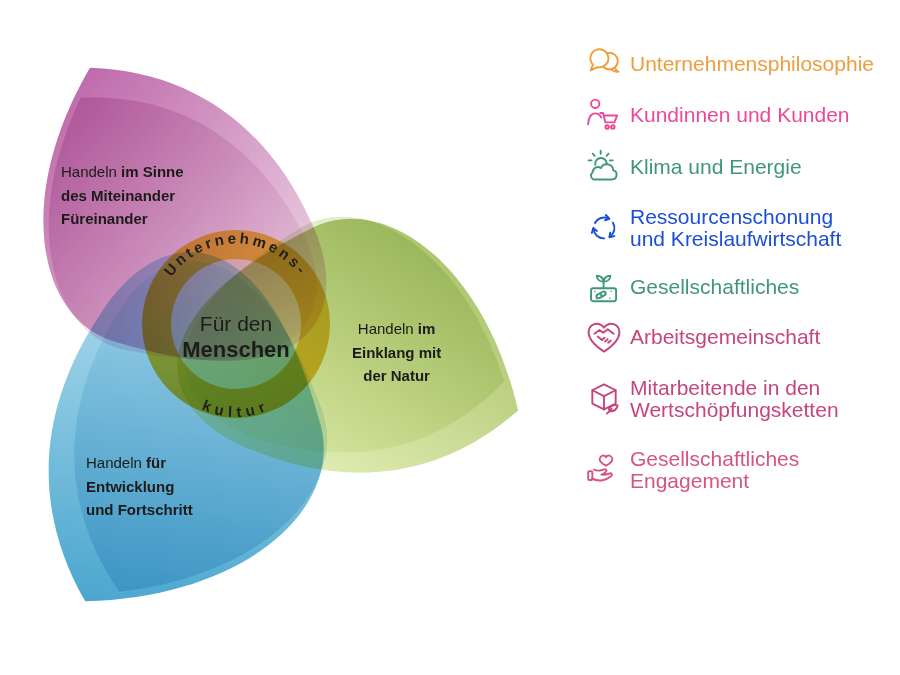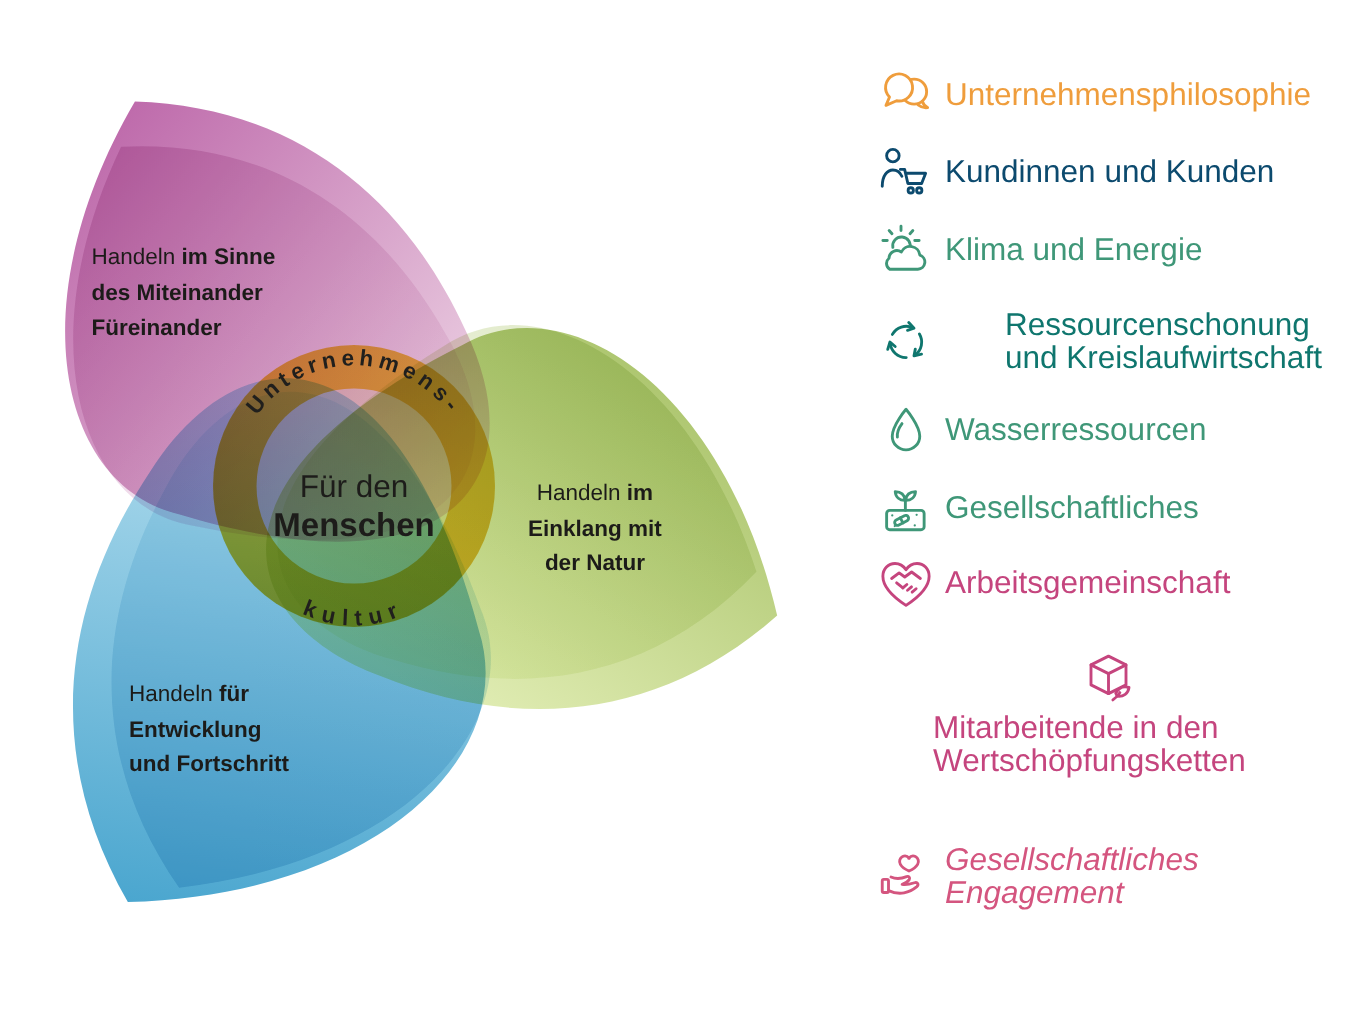--- a/index.html
+++ b/index.html
@@ -108,21 +108,21 @@
       <span class="ic">
         <svg width="40" height="40" viewBox="0 0 48 48">
           <circle cx="30.5" cy="20.5" r="10"></circle>
           <path d="M37 28.3 c1 2.6 2.4 4.2 4.3 5 c-2.9.4-5.5-.5-7.6-2.2"></path>
           <path d="M10.8 24.8 A10.8 10.8 0 1 1 16.5 27.8 L8 31.5 Z" fill="#fff"></path>
         </svg>
       </span>
       <span class="legend-label">Unternehmensphilosophie</span>
     </div>
 
-    <div class="legend-row" style="margin-bottom: 12px; color: #0c4a6e;">
+    <div class="legend-row" style="margin-bottom: 12px; color: #ec4899;">
       <span class="ic">
         <svg width="40" height="40" viewBox="0 0 48 48">
           <circle cx="13.5" cy="10.5" r="5"></circle>
           <path d="M5 35 c0-8.5 4-13 8.5-13 c3.2 0 5.8 2 7.2 5"></path>
           <path d="M19.5 21.5 h3.4 l2.6 11.3 h11 l3.2-8.2 H24"></path>
           <circle cx="27.8" cy="38.3" r="2.1"></circle>
             <circle cx="34.6" cy="38.3" r="2.1"></circle>
         </svg>
       </span>
       <span class="legend-label">Kundinnen und Kunden</span>
@@ -132,50 +132,41 @@
       <span class="ic">
         <svg width="40" height="40" viewBox="0 0 48 48">
           <path d="M20 4.5 V8 M10.5 8 l2.3 2.6 M29.5 8 l-2.3 2.6 M5.5 16 h3.5 M34.5 16 h-3.5"></path>
           <path d="M13.5 21.5 a7 7 0 1 1 13.4 1.2"></path>
           <path d="M11 39 h22.5 a5.8 5.8 0 0 0 1.6-11.3 a7.8 7.8 0 0 0-14.8-2.5 a6.3 6.3 0 0 0-9.9 5 A5.4 5.4 0 0 0 11 39 Z" fill="#fff"></path>
         </svg>
       </span>
       <span class="legend-label">Klima und Energie</span>
     </div>
 
-    <div class="legend-row" style="margin-bottom: 18px; color: #0f766e; gap: 40px;">
+    <div class="legend-row" style="margin-bottom: 18px; color: #1d4ed8;">
       <span class="ic">
         <svg width="40" height="40" viewBox="0 0 48 48">
           <g>
             <path d="M13.1 17.9 A12.6 12.6 0 0 1 29.5 12.6"></path>
             <path d="M26.2 8.4 L30.4 12.9 L25.2 14.7"></path>
           </g>
           <g transform="rotate(120 24 24)">
             <path d="M13.1 17.9 A12.6 12.6 0 0 1 29.5 12.6"></path>
             <path d="M26.2 8.4 L30.4 12.9 L25.2 14.7"></path>
           </g>
           <g transform="rotate(240 24 24)">
             <path d="M13.1 17.9 A12.6 12.6 0 0 1 29.5 12.6"></path>
             <path d="M26.2 8.4 L30.4 12.9 L25.2 14.7"></path>
           </g>
         </svg>
       </span>
       <span class="legend-label">Ressourcenschonung und Kreislaufwirtschaft</span>
     </div>
 
 
-    <div class="legend-row" style="margin-bottom: 12px; color: rgb(63, 151, 120);">
-      <span class="ic">
-        <svg width="40" height="40" viewBox="0 0 48 48">
-          <path d="M24 7 C24 7 13 20 13 28.5 a11 11 0 0 0 22 0 C35 20 24 7 24 7 Z"></path>
-          <path d="M20.8 18.5 c-2.8 3.8-4.2 7-3.7 10.8"></path>
-        </svg>
-      </span>
-      <span class="legend-label">Wasserressourcen</span>
-    </div>
 
     <div class="legend-row" style="margin-bottom: 10px; color: rgb(63, 151, 120);">
       <span class="ic">
         <svg width="40" height="40" viewBox="0 0 48 48">
           <rect x="8.5" y="25.5" width="30" height="15.5" rx="2.5"></rect>
           <path d="M23.5 25.5 V17"></path>
           <path d="M23.5 17.5 C22.8 13 19.8 10.6 15.4 10.5 c.3 4.5 3.6 7.2 8.1 7 Z M23.5 17.5 c.7-4.5 3.7-6.9 8.1-7 c-.3 4.5-3.6 7.2-8.1 7 Z" fill="#fff"></path>
           <g transform="rotate(-28 20.5 33.5)">
             <rect x="14.5" y="31.2" width="12" height="4.6" rx="2.3"></rect>
             <path d="M20.5 31.2 v4.6"></path>
@@ -194,34 +185,34 @@
         <svg width="40" height="40" viewBox="0 0 48 48">
           <path d="M24 41.5 C11 33 5.5 25.5 5.5 18.2 C5.5 12.2 9.9 8 15.2 8 c3.6 0 6.8 1.9 8.8 5 c2-3.1 5.2-5 8.8-5 C38.1 8 42.5 12.2 42.5 18.2 C42.5 25.5 37 33 24 41.5 Z"></path>
           <path d="M12.5 20 l6-4.5 4.5 3.3 5.5-4 7 5.2"></path>
           <path d="M21.5 27.5 l3.2-2.7 M25.2 29.4 l3.2-2.7 M28.9 30.9 l3.2-2.7"></path>
           <path d="M16.5 23.5 l5 4"></path>
         </svg>
       </span>
       <span class="legend-label">Arbeitsgemeinschaft</span>
     </div>
 
-    <div class="legend-row" style="margin-bottom: 45px; color: rgb(197, 69, 126); flex-direction: column;">
+    <div class="legend-row" style="margin-bottom: 28px; color: rgb(197, 69, 126);">
       <span class="ic">
         <svg width="40" height="40" viewBox="0 0 48 48">
           <path d="M24 6.5 10 13.5 24 20.5 38 13.5 Z"></path>
           <path d="M10 13.5 V29.5 L24 36.5 38 29.5 V13.5"></path>
           <path d="M24 20.5 V36.5"></path>
           <path d="M29.8 36.2 c2.2-4.2 6.5-5.8 10.6-4.6 c-.6 4.6-4.3 7.6-9.5 6.9 Z" fill="#fff"></path>
           <path d="M27.5 41.5 c2.3-1.6 4.2-3.4 5.6-5.8"></path>
         </svg>
       </span>
       <span class="legend-label">Mitarbeitende in den Wertschöpfungsketten</span>
     </div>
 
-    <div class="legend-row" style="color: rgb(212, 85, 127); font-style: italic;">
+    <div class="legend-row" style="color: rgb(212, 85, 127);">
       <span class="ic">
         <svg width="40" height="40" viewBox="0 0 48 48">
           <path d="M26.2 8.7 c1.4-1.8 3.5-2.4 5.3-1.5 c2.3 1.1 3.1 4 1.8 6.3 c-1.2 2.1-4.2 4.1-6.9 5.3 c-2.7-1.2-5.7-3.2-6.9-5.3 c-1.3-2.3-.5-5.2 1.8-6.3 c1.8-.9 3.9-.3 5.3 1.5 Z"></path>
           <rect x="5" y="25.5" width="5" height="10.5" rx="1.2"></rect>
           <path d="M10 34.5 c4.5 2 8.6 2.6 12.4 1.8 c3.9-.8 7.4-2.6 10.3-5 c1.8-1.6.5-3.9-1.9-3.1 c-3.1 1-6.5 1.9-9.9 1.3 c2.6-.9 4.6-2.1 5.7-3.8 c1-1.5-.4-3.1-2.1-2.4 c-4.2 1.7-8.7 2-12.5.3"></path>
         </svg>
       </span>
       <span class="legend-label">Gesellschaftliches Engagement</span>
     </div>
 

